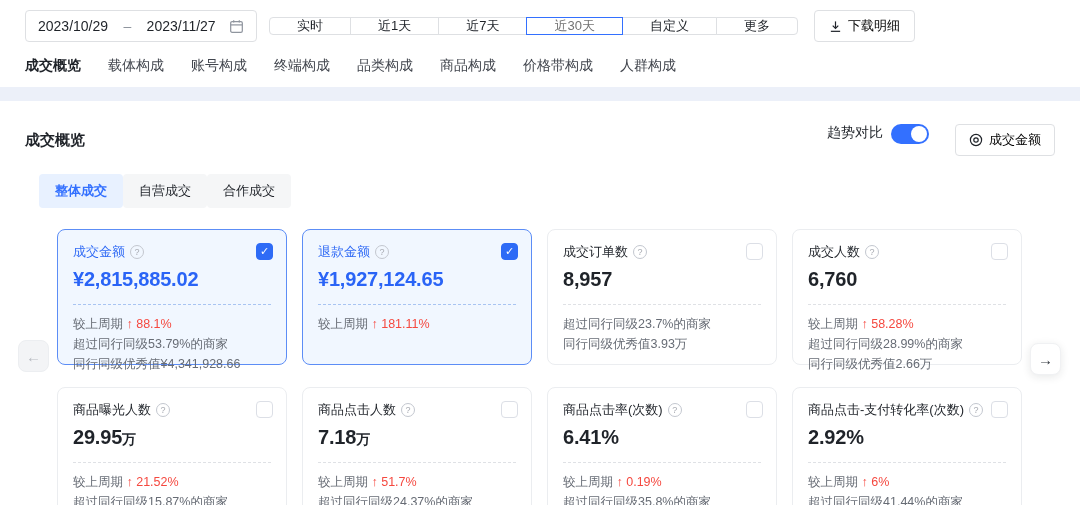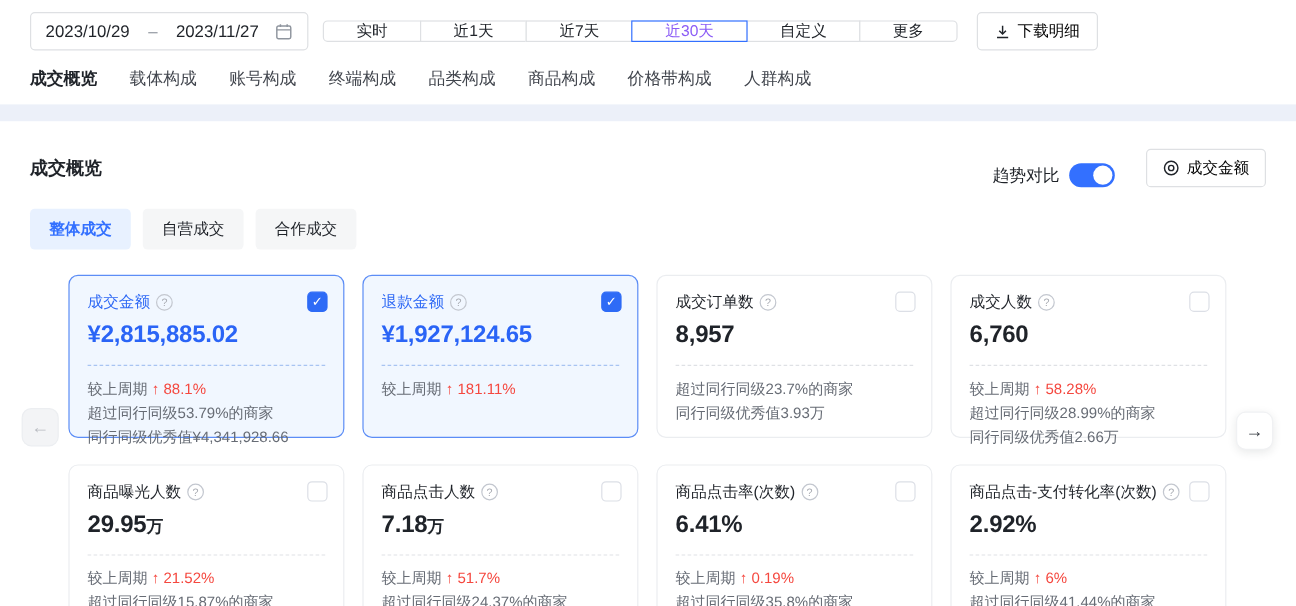--- a/index.html
+++ b/index.html
@@ -12,44 +12,44 @@
   .date-range { display:flex; align-items:center; justify-content:space-between;
     width:232px; height:32px; border:1px solid #dee0e3; border-radius:4px; padding:0 12px;
     font-size:14px; color:#1f2329; background:#fff; }
   .date-sep { color:#8f959e; padding:0 2px; }
   .cal-icon { display:flex; color:#8f959e; }
   .seg { display:flex; margin-left:12px; }
   .seg-btn { height:18px; display:flex; align-items:center; padding:0 27px; font-size:13px;
     color:#1f2329; background:#fff; border:1px solid #dee0e3; margin-left:-1px; cursor:pointer; }
   .seg-btn:first-child { border-radius:4px 0 0 4px; margin-left:0; }
   .seg-btn:last-child { border-radius:0 4px 4px 0; }
-  .seg-btn.active { color:#8b5cf6; border-color:#3370ff; position:relative; z-index:1; }
+  .seg-btn.active { color:#737373; border-color:#3370ff; position:relative; z-index:1; }
   .dl-btn { display:flex; align-items:center; gap:6px; height:32px; margin-left:16px;
     padding:0 14px; font-size:13px; border:1px solid #dee0e3; border-radius:4px; background:#fff; cursor:pointer; }
 
   
   .nav-tabs { display:flex; gap:27px; padding:15px 0 12px 25px; font-size:14px; }
   .nav-tab { color:#42464e; cursor:pointer; }
   .nav-tab.active { color:#1f2329; font-weight:700; }
 
   .band { height:14px; background:#ecf0f9; }
 
   
   .section-head { display:flex; align-items:center; justify-content:space-between;
     padding:23px 25px 0 25px; }
   .section-title { font-size:15px; font-weight:700; }
-  .head-right { display:flex; align-items:flex-end; }
+  .head-right { display:flex; align-items:flex-start; }
   .toggle-label { font-size:14px; color:#1f2329; margin-right:8px; }
   .toggle { width:38px; height:20px; border-radius:10px; background:#3370ff; position:relative; cursor:pointer; }
   .toggle .knob { position:absolute; top:2px; right:2px; width:16px; height:16px; border-radius:50%; background:#fff; }
   .cfg-btn { display:flex; align-items:center; gap:6px; height:32px; margin-left:26px;
     padding:0 13px; font-size:13px; border:1px solid #dee0e3; border-radius:4px; background:#fff; cursor:pointer; }
 
   
-  .sub-tabs { display:flex; gap:10px; padding:18px 0 0 25px; }
+  .sub-tabs { display:flex; padding:18px 0 0 25px;margin-left:14px; }
   .sub-tab { padding:8px 16px; font-size:13px; border-radius:4px; background:#f5f6f7; color:#1f2329; cursor:pointer; }
   .sub-tab.active { background:#e8f1ff; color:#3370ff; font-weight:700; }
 
   
   .cards { display:grid; grid-template-columns:repeat(4,230px); gap:22px 15px;
     margin:21px 0 0 57px; }
   .card { position:relative; height:136px; background:#fff; border:1px solid #ebedf0;
     border-radius:8px; padding:13px 15px; cursor:pointer; }
   .card.sel { background:#f1f7ff; border-color:#5c8df6; }
   .card-head { display:flex; align-items:center; gap:5px; white-space:nowrap; padding-right:24px;text-align:right; }

